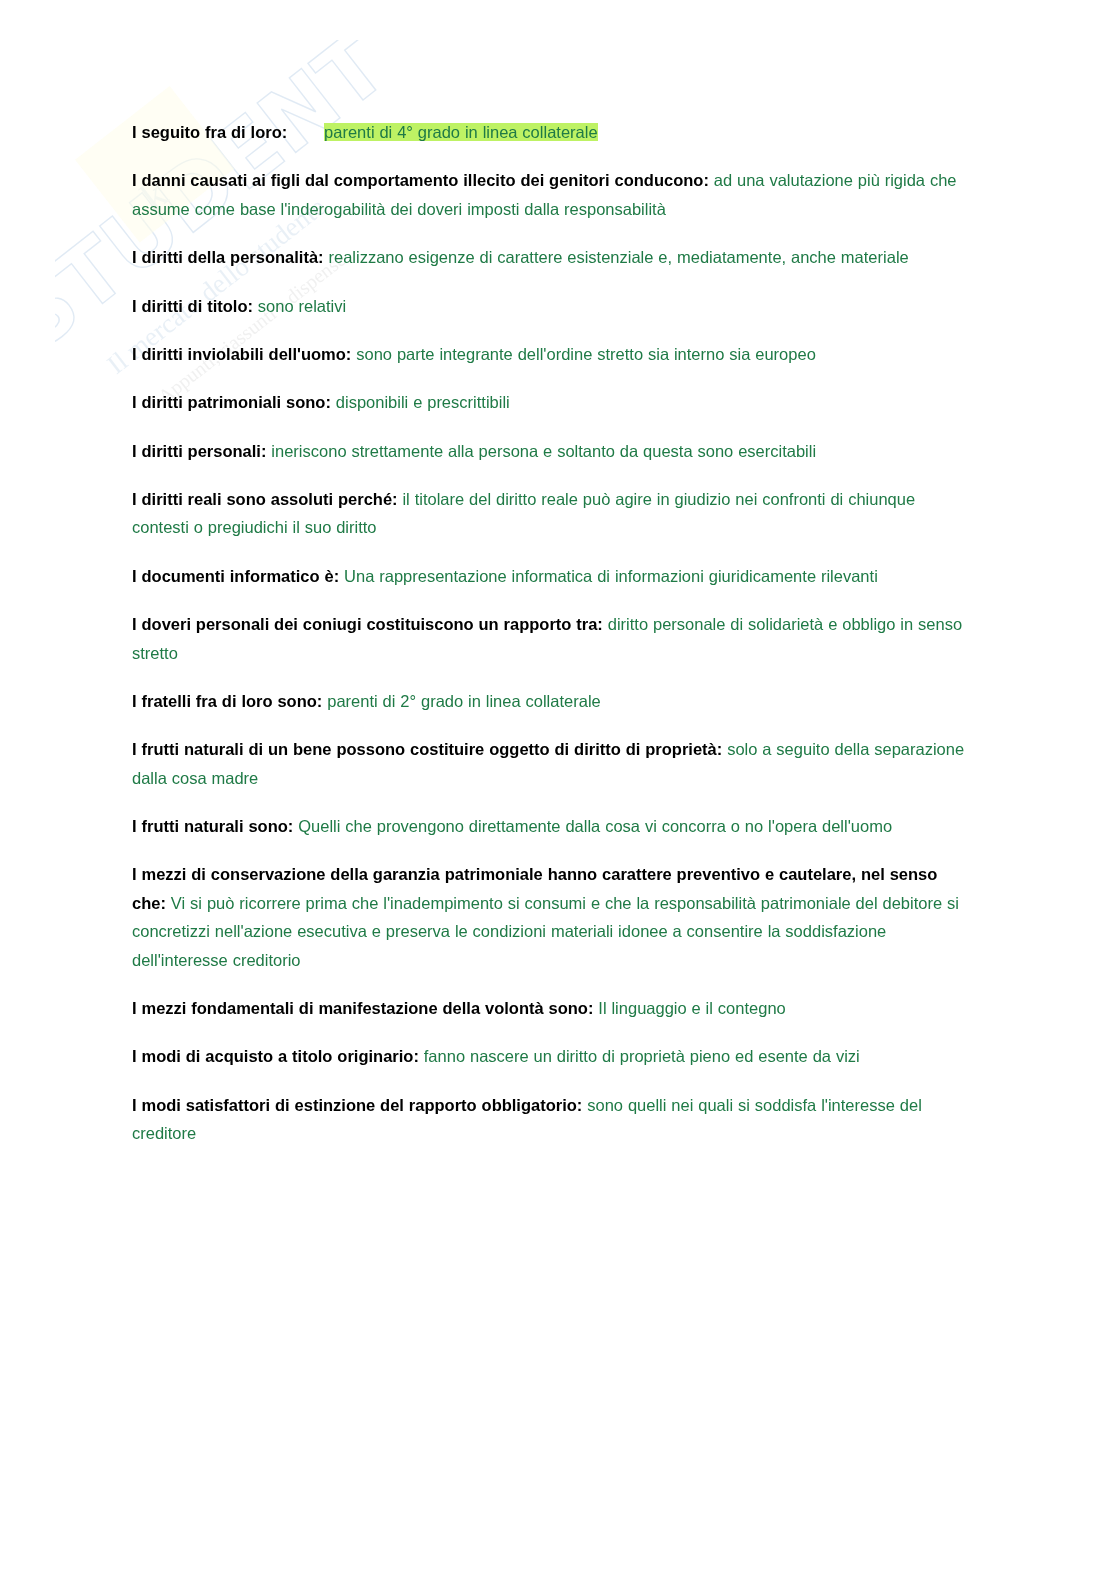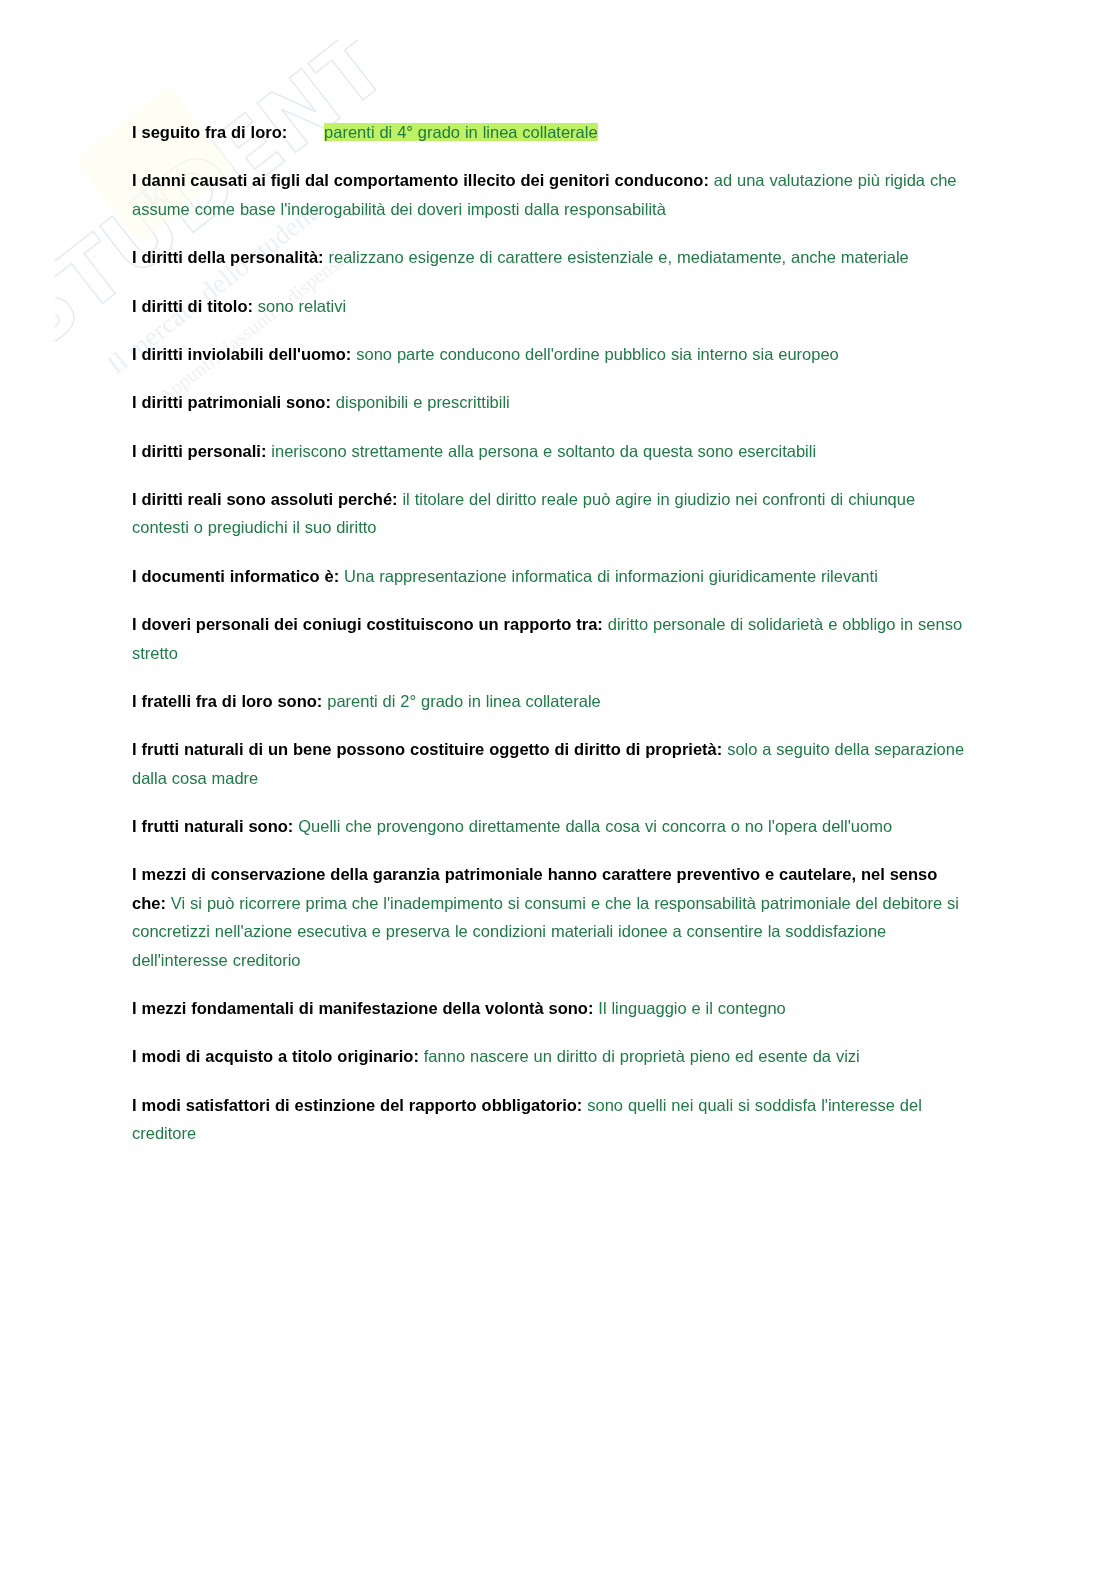--- a/index.html
+++ b/index.html
@@ -86,21 +86,21 @@
       </g>
     </svg>
   </div>
 
   <div class="content">
 
   <p class="entry"><span class="q">I seguito fra di loro:</span> <span class="a hl">parenti di 4° grado in linea collaterale</span></p>
       <p class="entry"><span class="q">I danni causati ai figli dal comportamento illecito dei genitori conducono:</span> <span class="a">ad una valutazione più rigida che assume come base l'inderogabilità dei doveri imposti dalla responsabilità</span></p>
       <p class="entry"><span class="q">I diritti della personalità:</span> <span class="a">realizzano esigenze di carattere esistenziale e, mediatamente, anche materiale</span></p>
       <p class="entry"><span class="q">I diritti di titolo:</span> <span class="a">sono relativi</span></p>
-      <p class="entry"><span class="q">I diritti inviolabili dell'uomo:</span> <span class="a">sono parte conducono dell'ordine pubblico sia interno sia europeo</span></p>
+      <p class="entry"><span class="q">I diritti inviolabili dell'uomo:</span> <span class="a">sono parte integrante dell'ordine stretto sia interno sia europeo</span></p>
       <p class="entry"><span class="q">I diritti patrimoniali sono:</span> <span class="a">disponibili e prescrittibili</span></p>
       <p class="entry"><span class="q">I diritti personali:</span> <span class="a">ineriscono strettamente alla persona e soltanto da questa sono esercitabili</span></p>
       <p class="entry"><span class="q">I diritti reali sono assoluti perché:</span> <span class="a">il titolare del diritto reale può agire in giudizio nei confronti di chiunque contesti o pregiudichi il suo diritto</span></p>
       <p class="entry"><span class="q">I documenti informatico è:</span> <span class="a">Una rappresentazione informatica di informazioni giuridicamente rilevanti</span></p>
       <p class="entry"><span class="q">I doveri personali dei coniugi costituiscono un rapporto tra:</span> <span class="a">diritto personale di solidarietà e obbligo in senso stretto</span></p>
       <p class="entry"><span class="q">I fratelli fra di loro sono:</span> <span class="a">parenti di 2° grado in linea collaterale</span></p>
       <p class="entry"><span class="q">I frutti naturali di un bene possono costituire oggetto di diritto di proprietà:</span> <span class="a">solo a seguito della separazione dalla cosa madre</span></p>
       <p class="entry"><span class="q">I frutti naturali sono:</span> <span class="a">Quelli che provengono direttamente dalla cosa vi concorra o no l'opera dell'uomo</span></p>
       <p class="entry"><span class="q">I mezzi di conservazione della garanzia patrimoniale hanno carattere preventivo e cautelare, nel senso che:</span> <span class="a">Vi si può ricorrere prima che l'inadempimento si consumi e che la responsabilità patrimoniale del debitore si concretizzi nell'azione esecutiva e preserva le condizioni materiali idonee a consentire la soddisfazione dell'interesse creditorio</span></p>
       <p class="entry"><span class="q">I mezzi fondamentali di manifestazione della volontà sono:</span> <span class="a">Il linguaggio e il contegno</span></p>

